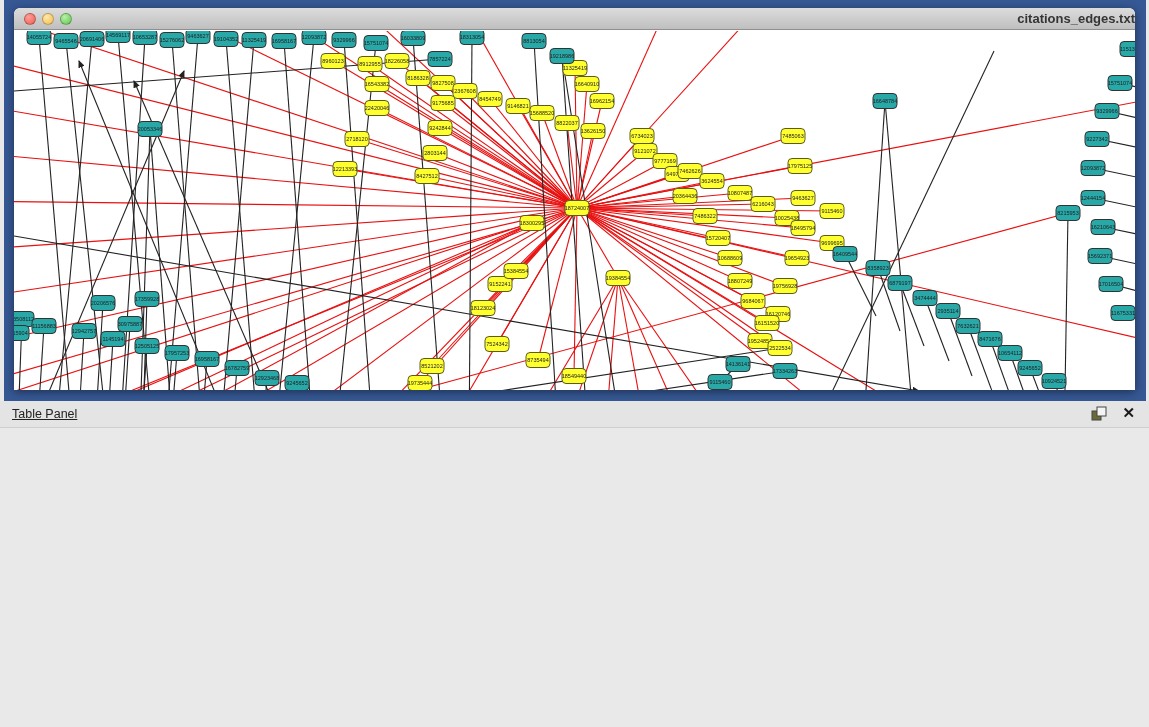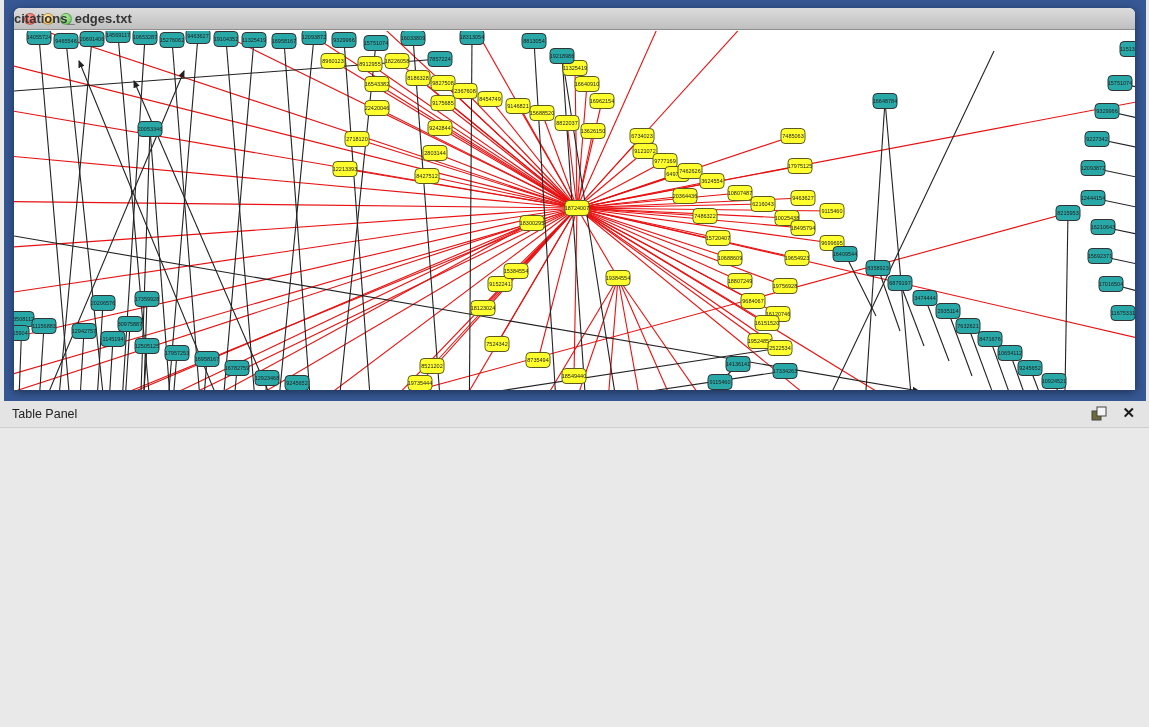--- a/index.html
+++ b/index.html
@@ -11,35 +11,35 @@
   #desktop { position:absolute; left:4px; top:0; width:1142px; height:401px;
     background:#365894; }
 
   
   #netwin { position:absolute; left:14px; top:8px; width:1121px; height:382px;
     border-radius:6px 6px 0 0; box-shadow:0 2px 10px rgba(0,0,0,.45);
     background:#fff; overflow:hidden; }
   #titlebar { position:relative; height:22px;
     background:linear-gradient(#dcdcdc,#bfbfbf);
     border-bottom:1px solid #8f8f8f; border-radius:6px 6px 0 0; }
-  #titlebar .title { position:absolute; left:0; right:0; top:3px; text-align:left;
+  #titlebar .title { position:absolute; left:0; right:0; top:3px; text-align:right;
     font-size:13px; font-weight:600; color:#353535; }
   .tl { position:absolute; top:5px; width:12px; height:12px; border-radius:50%;
     border:1px solid rgba(0,0,0,.25); }
   .tl.red   { left:10px; background:radial-gradient(circle at 35% 30%,#ff9d97,#ee5f52); }
   .tl.yel   { left:28px; background:radial-gradient(circle at 35% 30%,#ffe9a8,#f5bd4f); }
   .tl.grn   { left:46px; background:radial-gradient(circle at 35% 30%,#b8f0a8,#5fc64f); }
   #canvas { position:absolute; left:0; top:23px; width:1121px; height:359px; background:#fff; }
 
   
   #tablepanel { position:absolute; left:0; top:401px; width:1149px; height:326px;
     background:#e9e9e9; }
   #tp-header { position:relative; height:27px; background:#e4e4e4;
     border-bottom:1px solid #cfcfcf; }
-  #tp-header .tp-title { position:absolute; left:12px; top:6px; font-size:12.5px; color:#222; }
+  #tp-header .tp-title { position:absolute; left:12px; top:6px; font-size:12.5px; color:#222;text-decoration:underline; }
   #tp-float { position:absolute; right:42px; top:5px; width:16px; height:16px; }
   #tp-close { position:absolute; right:14px; top:3px; font-size:15px; font-weight:bold;
     color:#1a1a1a; cursor:default; }
 </style>
 </head>
 <body>
 
 <div id="app">
 
   <div id="desktop"></div>

